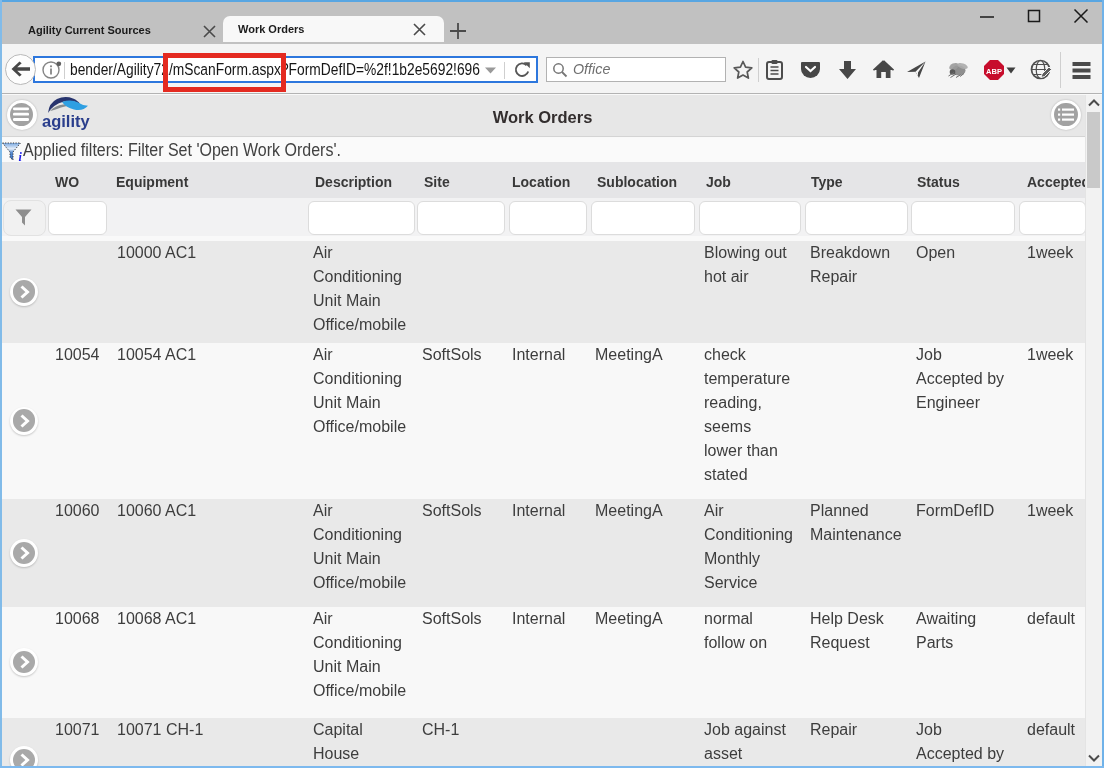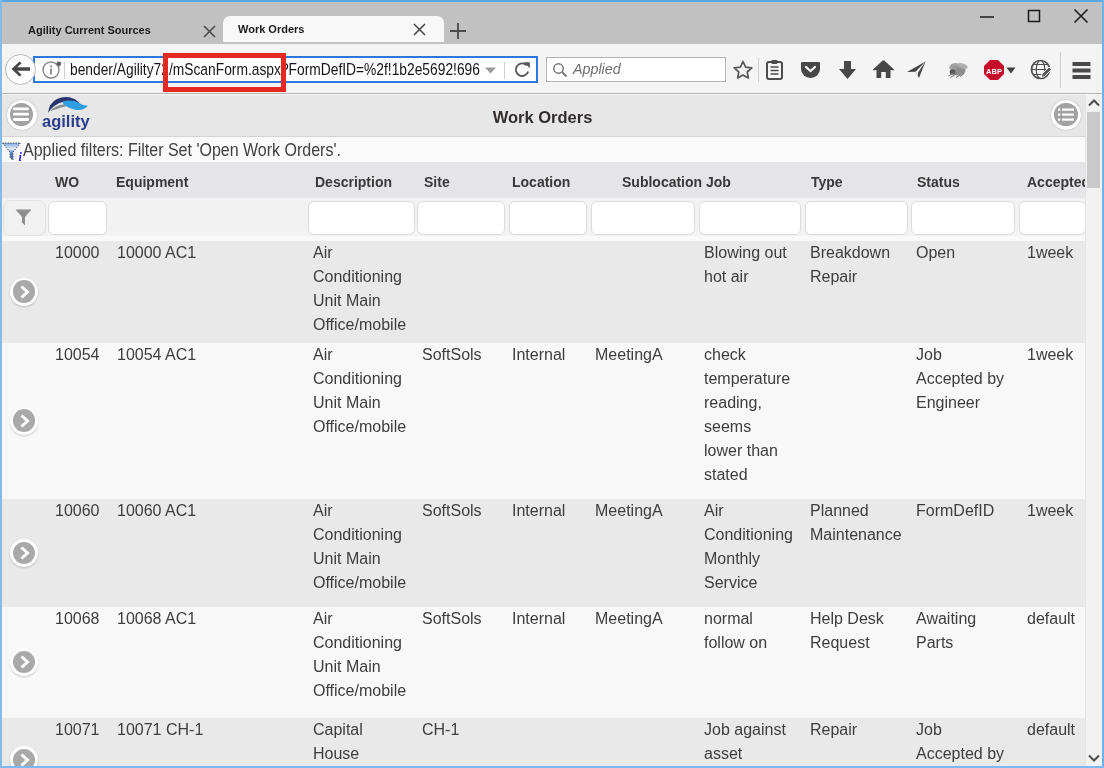--- a/index.html
+++ b/index.html
@@ -112,21 +112,21 @@
 <svg class="abs" style="left:513px;top:61px;z-index:3;" width="18" height="18">
   <path d="M15.2,10.5 A6.3,6.3 0 1 1 13.6,4.2" stroke="#565656" stroke-width="1.9" fill="none"></path>
   <path d="M10.8,1.2 L16.8,1.2 L16.8,7.2 Z" fill="#565656"></path>
 </svg>
 
 <div class="abs" id="searchbox"></div>
 <svg class="abs" style="left:552px;top:62px;" width="16" height="16">
   <circle cx="6.5" cy="6.5" r="4.7" stroke="#767676" stroke-width="1.5" fill="none"></circle>
   <path d="M10,10 L14.5,14.5" stroke="#767676" stroke-width="1.8"></path>
 </svg>
-<div class="abs" id="searchtext">Applied</div>
+<div class="abs" id="searchtext">Office</div>
 
 <svg class="abs" style="left:733px;top:60px;" width="20" height="20">
   <path d="M10,1.5 L12.6,7.1 L18.8,7.8 L14.2,12 L15.4,18.1 L10,15 L4.6,18.1 L5.8,12 L1.2,7.8 L7.4,7.1 Z" stroke="#585858" stroke-width="1.7" fill="none" stroke-linejoin="round"></path>
 </svg>
 <div class="abs sep" style="left:758px;top:58px;height:24px;"></div>
 <svg class="abs" style="left:765px;top:59px;" width="19" height="22">
   <rect x="2" y="3" width="15" height="17" rx="2" stroke="#4c4c4c" stroke-width="2" fill="none"></rect>
   <rect x="6.5" y="1" width="6" height="4" rx="1" fill="#4c4c4c"></rect>
   <path d="M5.5,8 L13.5,8 M5.5,11.5 L13.5,11.5 M5.5,15 L13.5,15" stroke="#4c4c4c" stroke-width="1.6"></path>
 </svg>
@@ -221,21 +221,21 @@
   <text x="17.5" y="20" font-family="Liberation Serif, serif" font-size="12" font-weight="bold" font-style="italic" fill="#1a1ae8">i</text>
 </svg>
 <div class="abs" id="appliedtext">Applied filters: Filter Set 'Open Work Orders'.</div>
 
 <div class="abs" id="thead"></div>
 <div class="abs th" style="left:55px;">WO</div>
 <div class="abs th" style="left:116px;">Equipment</div>
 <div class="abs th" style="left:315px;">Description</div>
 <div class="abs th" style="left:424px;">Site</div>
 <div class="abs th" style="left:512px;">Location</div>
-<div class="abs th" style="left:622px;text-align:right;">Sublocation</div>
+<div class="abs th" style="left:597px;text-align:right;">Sublocation</div>
 <div class="abs th" style="left:706px;">Job</div>
 <div class="abs th" style="left:811px;">Type</div>
 <div class="abs th" style="left:917px;">Status</div>
 <div class="abs th" style="left:1027px;">Accepted</div>
 
 <div class="abs" id="frow"></div>
 <div class="abs" id="fbtn"></div>
 <svg class="abs" style="left:15px;top:209px;" width="17" height="17">
   <path d="M0.5,0.5 L16.5,0.5 L10,8 L10,16.5 L7,13.5 L7,8 Z" fill="#8e8e8e"></path>
 </svg>
@@ -249,23 +249,20 @@
 <div class="abs finput" style="left:911px;width:104px;"></div>
 <div class="abs finput" style="left:1019px;width:66.5px;"></div>
 
 <div class="abs row rowg" style="top:240.5px;height:102px;" id="r1">
     <div class="chev">
       <div class="inner"></div>
       <svg style="position:absolute;left:9.5px;top:7px;" width="10" height="14">
         <path d="M1.5,1.5 L7.5,7 L1.5,12.5" stroke="#fff" stroke-width="3" fill="none"></path>
       </svg>
     </div>
-    <div class="cell c1">
-      <div>10000</div>
-    </div>
     <div class="cell c2">
       <div>10000 AC1</div>
     </div>
     <div class="cell c3">
       <div>Air<br>Conditioning<br>Unit Main<br>Office/mobile</div>
     </div>
     <div class="cell c7">
       <div>Blowing out<br>hot air</div>
     </div>
     <div class="cell c8">

